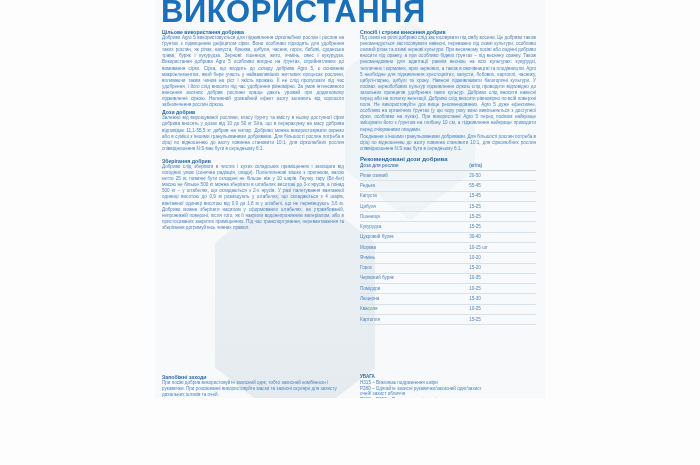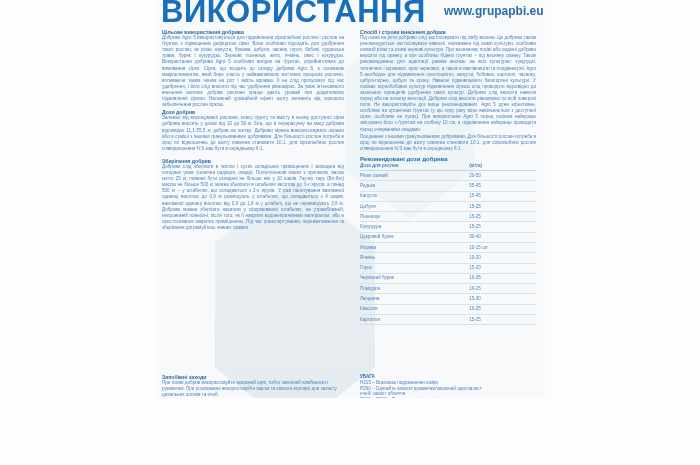--- a/index.html
+++ b/index.html
@@ -27,21 +27,20 @@
   .icons { position:absolute; left:7px; top:410px; width:200px; height:55px; }
 </style>
 </head>
 <body>
 
 <div class="page">
   <div class="hex"></div>
   <div class="hex2"></div>
 
   <div class="title">ВИКОРИСТАННЯ</div>
-  <div class="site">www.grupapbi.eu</div>
 
   <div class="col left">
     <h4>Цільове використання добрива</h4>
     <p>Добриво Agro 5 використовується для підживлення сірколюбних рослин і рослин на ґрунтах з підвищеним дефіцитом сірки. Воно особливо підходить для удобрення таких рослин, як ріпак, капуста, брюква, цибуля, часник, горох, бобові, суданська трава, буряк і кукурудза. Зернові: пшениця, жито, ячмінь, овес і кукурудза. Використання добрива Agro 5 особливо вигідно на ґрунтах, сприйнятливих до вимивання сірки. Сірка, що входить до складу добрива Agro 5, є основним макроелементом, який бере участь у найважливіших життєвих процесах рослини, впливаючи таким чином на ріст і якість врожаю. Її не слід пропускати під час удобрення, і його слід вносити під час удобрення рівномірно. За умов інтенсивного внесення азотних добрив рослини краще дають урожай при додатковому підживленні сіркою. Належний урожайний ефект азоту залежить від хорошого забезпечення рослин сіркою.</p>
     <h4>Дози добрив</h4>
     <p>Залежно від вирощуваної рослини, класу ґрунту та вмісту в ньому доступної сірки добрива вносять у дозах від 10 до 50 кг S/га, що в перерахунку на масу добрива відповідає 11,1-55,5 кг добрив на гектар. Добриво можна використовувати окремо або в суміші з іншими гранульованими добривами. Для більшості рослин потреба в сірці по відношенню до азоту повинна становити 10:1, для сірколюбних рослин співвідношення N:S має бути в середньому 6:1.</p>
     <div style="height:5px"></div>
     <h4>Зберігання добрив</h4>
     <p>Добриво слід зберігати в чистих і сухих складських приміщеннях і захищати від погодних умов (сонячна радіація, опади). Поліетиленові мішки з припеком, вагою нетто 25 кг, повинні бути складені не більше ніж у 10 шарів. Гнучку тару (Біг-бег) масою не більше 500 кг можна зберігати в штабелях висотою до 3-х ярусів, а понад 500 кг – у штабелях, що складаються з 2-х ярусів. У разі палетування вантажної одиниці висотою до 0,9 м розміщують у штабелях, що складаються з 4 шарів, вантажної одиниці висотою від 0,9 до 1,8 м у штабелі, що не перевищують 3,6 м. Добриво можна зберігати насипом у сформованих штабелях, на утрамбованій, непроникній поверхні, після того, як її накрили водонепроникним матеріалом, або в пристосованих закритих приміщеннях. Під час транспортування, перевантаження та зберігання дотримуйтесь чинних правил.</p>
   </div>

